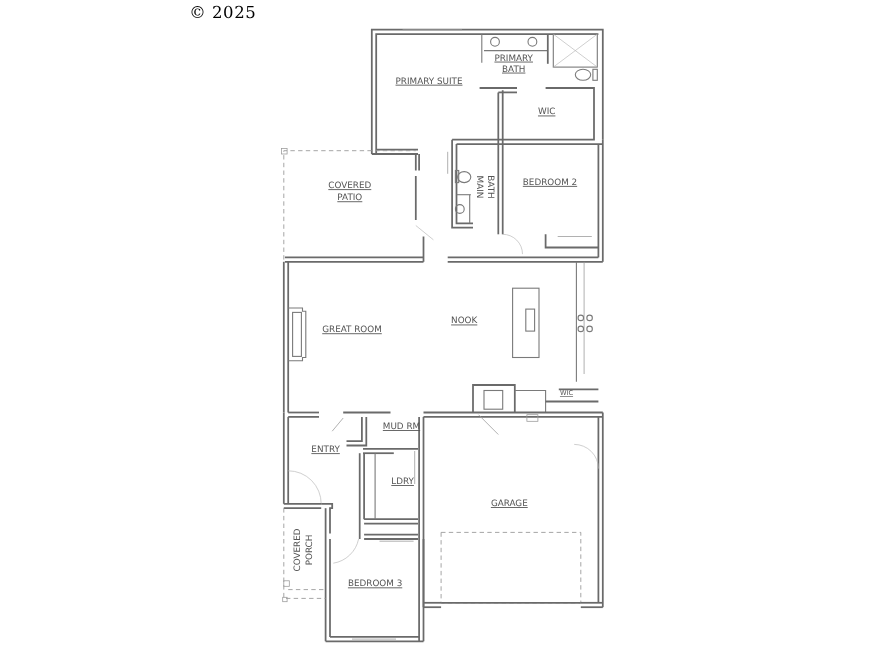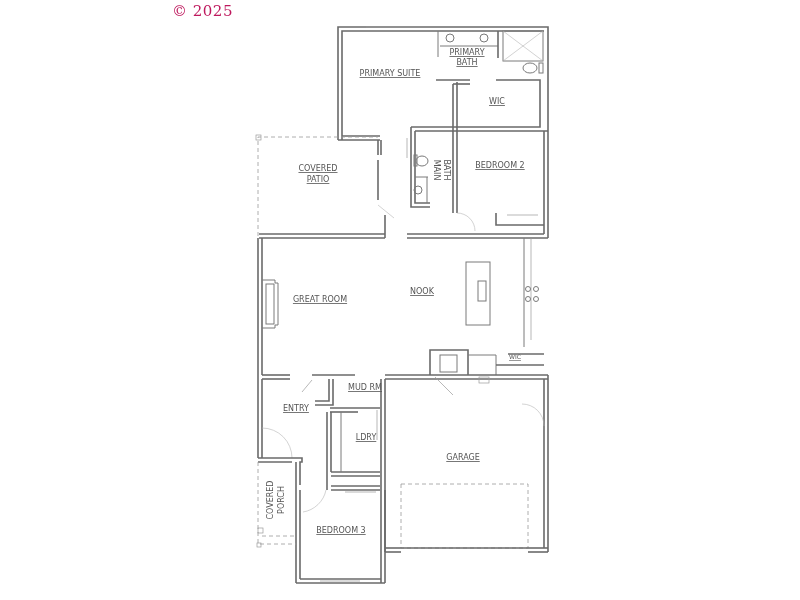--- a/index.html
+++ b/index.html
@@ -1,17 +1,17 @@
 <!DOCTYPE html>
 <html><head>
 <meta charset="utf-8">
 <style>
   html,body{margin:0;padding:0;background:#ffffff;}
   body{width:800px;height:600px;position:relative;overflow:hidden;font-family:"DejaVu Sans",sans-serif;}
-  #copyright{position:absolute;left:172px;top:2px;font-size:15px;color:#be185d;letter-spacing:0.5px;font-family:"DejaVu Serif",serif;}
+  #copyright{position:absolute;left:172px;top:2px;font-size:15px;color:#000000;letter-spacing:0.5px;font-family:"DejaVu Serif",serif;}
   svg{position:absolute;left:0;top:0;}
   .w{stroke:#6a6a6a;stroke-width:1.6;fill:none;}
   .wt{stroke:#7a7a7a;stroke-width:1;fill:none;}
   .th{stroke:#9a9a9a;stroke-width:0.7;fill:none;}
   .dash{stroke:#9a9a9a;stroke-width:0.8;fill:none;stroke-dasharray:4 3;}
   .arc{stroke:#b5b5b5;stroke-width:0.6;fill:none;}
   .lbl{font-family:"DejaVu Sans",sans-serif;font-size:8px;fill:#555;text-decoration:underline;}
   .lblv{font-family:"DejaVu Sans",sans-serif;font-size:8px;fill:#555;}
 </style>
 </head>

